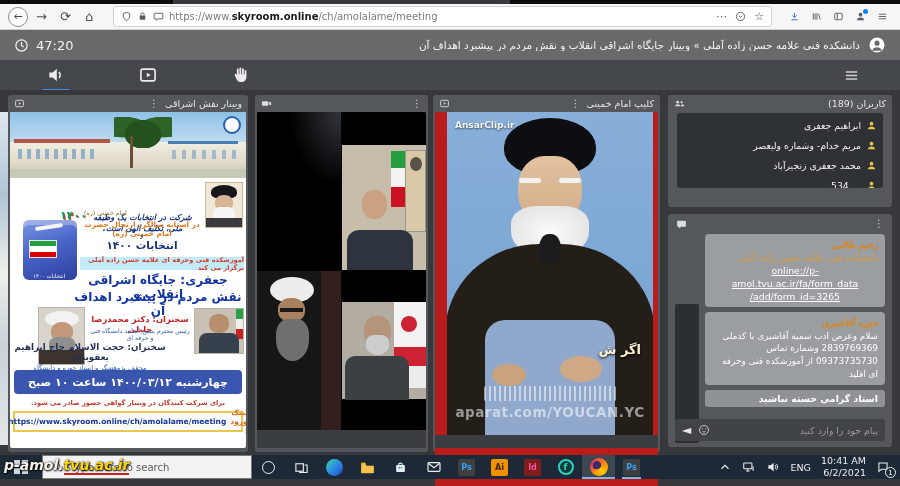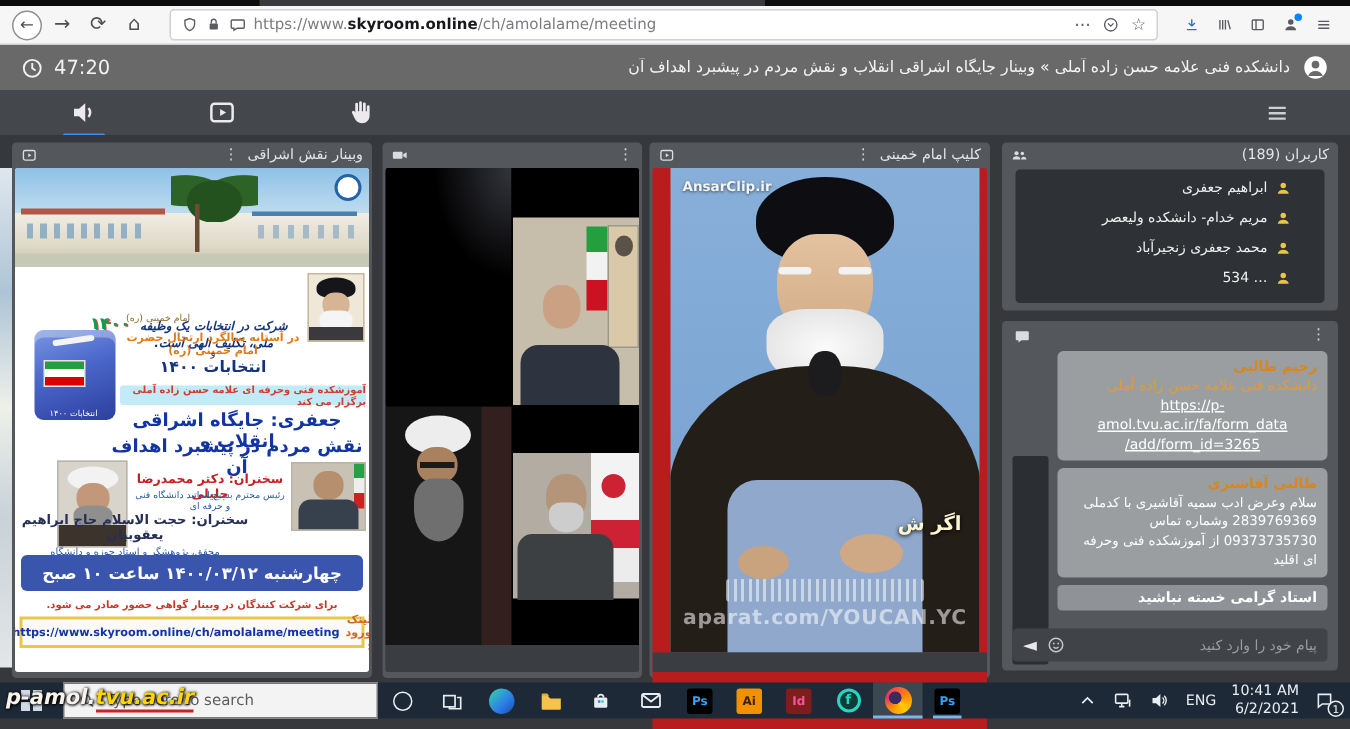--- a/index.html
+++ b/index.html
@@ -165,49 +165,49 @@
   .kv .wm-top{position:absolute;left:8px;top:8px;color:#f4f4f4;font-size:9px;font-weight:bold;text-shadow:0 1px 2px rgba(0,0,0,.6);}
   .kv .subtitle{position:absolute;right:12px;top:230px;color:#fdf6d0;font-weight:bold;font-size:13px;direction:rtl;text-shadow:0 1px 3px #000;}
   .kv .wave{position:absolute;left:50%;top:274px;transform:translateX(-50%);width:132px;height:15px;border-radius:2px;opacity:.75;
             background:repeating-linear-gradient(90deg,rgba(255,255,255,.7) 0 2px,transparent 2px 5px);}
   .kv .wm-bot{position:absolute;left:0;right:0;top:292px;text-align:center;color:rgba(255,255,255,.55);font-weight:bold;font-size:13.5px;letter-spacing:.5px;}
   .clip-below{position:absolute;left:0;right:0;top:323px;height:13px;background:#3a3d41;}
 
   
   .sidebar{position:absolute;left:668px;top:5px;width:224px;height:352px;}
   #usersPanel{position:relative;background:#54575c;border-radius:3px;height:112px;overflow:hidden;}
-  .ulist{margin:1px 7px 0;height:89px;background:#2e3135;border-radius:3px;overflow:hidden;padding:2px 22px;box-sizing:border-box;}
+  .ulist{margin:1px 7px 0;height:75px;background:#2e3135;border-radius:3px;overflow:hidden;padding:2px 6px;box-sizing:border-box;}
   .urow{display:flex;align-items:center;gap:5px;height:20px;direction:rtl;color:#f0f0f0;font-size:9.3px;white-space:nowrap;}
   .uicon{width:11px;height:11px;color:#e8c546;}
   #chatPanel{position:relative;margin-top:7px;background:#54575c;border-radius:3px;height:233px;overflow:hidden;}
   .chead{height:20px;display:flex;align-items:center;justify-content:space-between;padding:0 8px;color:#dedee0;}
   .cmsgs{position:absolute;top:20px;left:7px;right:7px;bottom:32px;}
   .gutter{position:absolute;left:0;top:70px;bottom:-28px;width:24px;background:#2b2e32;border-radius:2px;}
   .cards{position:absolute;left:30px;right:0;top:0;}
   .card{background:#9b9ea1;border-radius:4px;padding:4px 7px;direction:rtl;margin-bottom:5px;}
-  .sender{color:#d8861e;font-weight:bold;font-size:9.4px;line-height:1.4;}
+  .sender{color:#d8861e;font-weight:bold;font-size:9.4px;line-height:1.4;font-style:italic;}
   .mtext-o{color:#de9c3c;font-size:9.4px;line-height:1.4;}
   .mtext-w{color:#fdfdfd;font-size:8.9px;line-height:1.45;}
   .mlink{color:#fff;text-decoration:underline;direction:ltr;text-align:center;font-size:9.3px;line-height:1.4;display:block;}
   .band{background:#8f9296;border-radius:3px;padding:3px 7px;direction:rtl;color:#fff;font-weight:bold;font-size:9.4px;}
   .cinput{position:absolute;left:7px;right:7px;bottom:6px;height:22px;background:#404348;border-radius:3px;display:flex;
           align-items:center;padding:0 7px;gap:7px;color:#c6c6ca;}
   .cinput .ph{margin-left:auto;direction:rtl;color:#9b9ba1;font-size:9.3px;}
   .send-g{font-size:12px;color:#e8e8ea;line-height:1;}
   .taskbar{position:absolute;left:0;right:0;top:455px;height:24px;background:#1d2936;display:flex;align-items:stretch;color:#e8edf2;z-index:40;}
   .start{width:42px;display:flex;align-items:center;justify-content:center;}
   .winlogo{width:14px;height:14px;display:grid;grid-template-columns:1fr 1fr;grid-template-rows:1fr 1fr;gap:1.5px;}
   .winlogo i{background:#cfd8e3;}
   .tsearch{width:210px;background:#f3f3f3;color:#5c5c5c;display:flex;align-items:center;gap:7px;padding:0 9px;
            font-size:10px;box-sizing:border-box;border:1px solid #7a7a7a;}
   .tico{width:33px;display:flex;align-items:center;justify-content:center;position:relative;}
   .tico.active{background:rgba(255,255,255,.14);box-shadow:inset 0 -2px 0 #76b9ed;}
   .tico.running::after{content:"";position:absolute;bottom:0;left:7px;right:7px;height:2px;background:#76b9ed;}
   .adobe{width:17px;height:17px;border-radius:2px;display:flex;align-items:center;justify-content:center;font-size:8px;font-weight:bold;}
-  .ps{background:#000000;color:#2fa3f7;text-align:right;}
+  .ps{background:#404040;color:#2fa3f7;text-align:right;}
   .ai{background:#f29100;color:#3a2300;}
   .idn{background:#7f1d1d;color:#f5559a;}
   .teal{width:16px;height:16px;border-radius:50%;background:#0c3c38;border:2px solid #2ad4c0;color:#2ad4c0;
         font-size:9px;font-weight:bold;display:flex;align-items:center;justify-content:center;box-sizing:border-box;}
   .ffx{width:18px;height:18px;border-radius:50%;
        background:radial-gradient(circle at 38% 40%,#3b2a63 0 26%,transparent 28%),
                   conic-gradient(#ff5a36,#ff9500,#ffcc00,#ff9500,#e0336b,#ff5a36);}
   .edge{width:17px;height:17px;border-radius:50%;background:linear-gradient(135deg,#35d6a9 0%,#2b7de9 60%,#1b4ca1 100%);}
   .cort{width:13px;height:13px;border-radius:50%;border:1.8px solid #e8edf2;box-sizing:border-box;}
   .tray{margin-left:auto;display:flex;align-items:center;gap:10px;padding:0 10px;font-size:9.5px;}
@@ -529,21 +529,21 @@
               </span>
               <span>ابراهیم جعفری</span>
             </div>
           <div class="urow">
               <span class="ic uicon">
                 <svg viewBox="0 0 24 24">
                   <circle cx="12" cy="8" r="4" fill="currentColor"></circle>
                   <path d="M4 20c.5-4 4-6 8-6s7.5 2 8 6z" fill="currentColor"></path>
                 </svg>
               </span>
-              <span>مریم خدام- دانشکده ولیعصر</span>
+              <span>مریم خدام- وشماره ولیعصر</span>
             </div>
           <div class="urow">
               <span class="ic uicon">
                 <svg viewBox="0 0 24 24">
                   <circle cx="12" cy="8" r="4" fill="currentColor"></circle>
                   <path d="M4 20c.5-4 4-6 8-6s7.5 2 8 6z" fill="currentColor"></path>
                 </svg>
               </span>
               <span>محمد جعفری زنجیرآباد</span>
             </div>
@@ -567,25 +567,25 @@
               </svg>
             </span>
           <span class="kebab">⋮</span>
         </div>
         <div class="cmsgs">
           <div class="gutter"></div>
           <div class="cards">
             <div class="card">
               <div class="sender">رحیم طالبی</div>
               <div class="mtext-o">دانشکده فنی علامه حسن زاده آملی</div>
-              <span class="mlink">https://p-amol.tvu.ac.ir/fa/form_data</span>
+              <span class="mlink">online://p-amol.tvu.ac.ir/fa/form_data</span>
               <span class="mlink">/add/form_id=3265</span>
             </div>
             <div class="card">
-              <div class="sender">طالبی آقاشیری</div>
+              <div class="sender">حوزه آقاشیری</div>
               <div class="mtext-w">سلام وعرض ادب سمیه آقاشیری با کدملی 2839769369 وشماره تماس 09373735730 از آموزشکده فنی وحرفه ای اقلید</div>
             </div>
             <div class="band">استاد گرامی خسته نباشید</div>
           </div>
         </div>
         <div class="cinput">
           <span class="send-g">◄</span>
           <span class="ic" style="width:12px;height:12px;">
               <svg viewBox="0 0 24 24">
                 <circle cx="12" cy="12" r="9" fill="none" stroke="currentColor" stroke-width="2"></circle>

